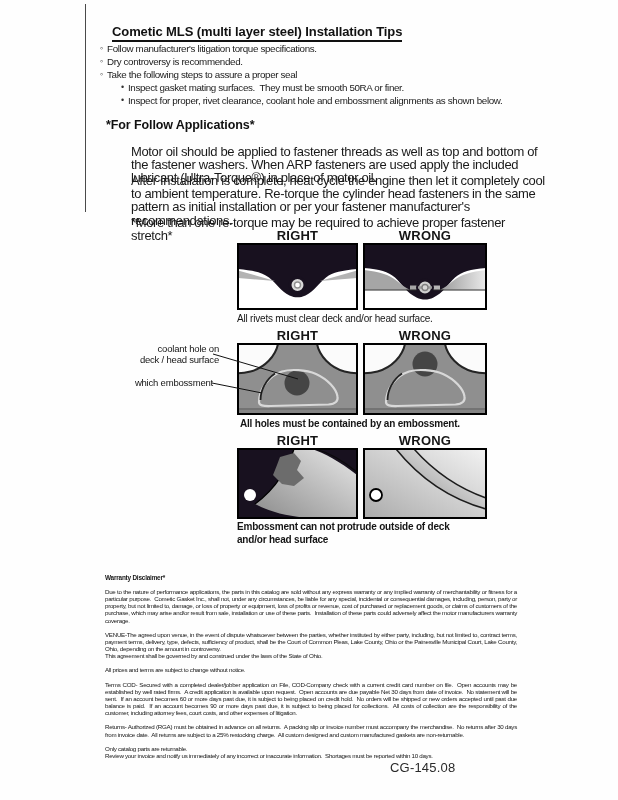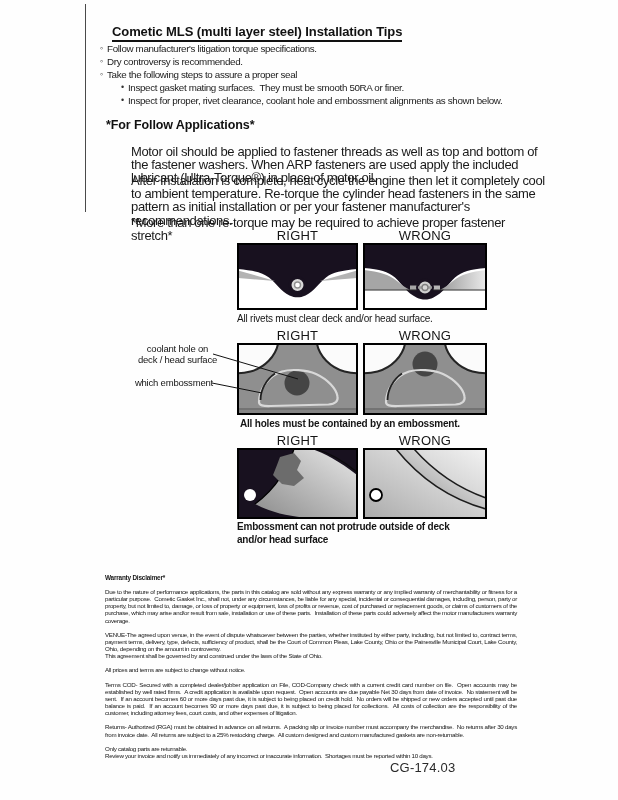--- a/index.html
+++ b/index.html
@@ -19,34 +19,34 @@
   .marker{width:7px;flex:0 0 7px;color:#333;}
   .marker.dot{font-size:9px;}
   .marker.circ{font-size:9px;}
   .diesel-heading{position:absolute;left:106px;top:118px;margin:0;font-size:12.5px;font-weight:bold;letter-spacing:-0.1px;color:#111;}
   .para{position:absolute;left:122px;width:416px;margin:9px;font-size:13px;letter-spacing:-0.35px;line-height:13.2px;white-space:pre-wrap;}
   .para.p1{top:136px;}
   .para.p2{top:165px;}
   .para.p3{top:207px;}
 
   .diagrams{position:absolute;left:237px;top:228px;width:250px;}
-  .lblrow{display:flex;gap:5px;line-height:15px;height:15px;}
+  .lblrow{display:flex;gap:5px;line-height:15px;height:15px;font-weight:bold;}
   .lblrow .lbl{font-size:13px;letter-spacing:0.2px;color:#151515;text-align:center;}
   .lbl.w1{width:121px;}
   .lbl.w2{width:124px;}
   .boxrow{display:flex;gap:5px;}
   .boxrow svg{display:block;}
   .cap{font-size:10px;letter-spacing:-0.2px;line-height:13px;margin-top:2px;color:#151515;}
   .row2 .lblrow{margin-top:3px;}
   .row3 .lblrow{margin-top:3px;}
   .cap.c2{margin-left:3px;font-weight:bold;}
   .cap.c3{max-width:228px;line-height:12.5px;font-weight:bold;}
 
   .ann{position:absolute;font-size:9.5px;letter-spacing:-0.2px;line-height:10.5px;text-align:right;color:#151515;}
-  .ann.ann1{left:130px;top:344px;width:95px;text-align:center;}
+  .ann.ann1{left:124px;top:344px;width:95px;}
   .ann.ann2{left:103px;top:378px;width:110px;}
   .leaders{position:absolute;left:210px;top:346px;}
 
   .disclaimer{position:absolute;left:105px;top:574px;width:412px;color:#161616;}
   .dhead{font-size:6.4px;font-weight:bold;letter-spacing:-0.2px;}
   .dp{margin:0;font-size:6.2px;letter-spacing:-0.28px;line-height:7.15px;text-align:justify;white-space:pre-wrap;}
   .dp.gap{margin-top:7px;}
 
   .footer-code{position:absolute;left:390px;top:760px;font-size:13px;letter-spacing:0.2px;color:#2a2a2a;}
 </style>
@@ -221,15 +221,15 @@
     <p class="dp gap">Due to the nature of performance applications, the parts in this catalog are sold without any express warranty or any implied warranty of merchantability or fitness for a particular purpose.  Cometic Gasket Inc., shall not, under any circumstances, be liable for any special, incidental or consequential damages, including, person, party or property, but not limited to, damage, or loss of property or equipment, loss of profits or revenue, cost of purchased or replacement goods, or claims of customers of the purchase, which may arise and/or result from sale, installation or use of these parts.  Installation of these parts could adversely affect the motor manufacturers warranty coverage.</p>
     <p class="dp gap">VENUE-The agreed upon venue, in the event of dispute whatsoever between the parties, whether instituted by either party, including, but not limited to, contract terms, payment terms, delivery, type, defects, sufficiency of product, shall be the Court of Common Pleas, Lake County, Ohio or the Painesville Municipal Court, Lake County, Ohio, depending on the amount in controversy.</p>
     <p class="dp">This agreement shall be governed by and construed under the laws of the State of Ohio.</p>
     <p class="dp gap">All prices and terms are subject to change without notice.</p>
     <p class="dp gap">Terms COD- Secured with a completed dealer/jobber application on File, COD-Company check with a current credit card number on file.  Open accounts may be established by well rated firms.  A credit application is available upon request.  Open accounts are due payable Net 30 days from date of invoice.  No statement will be sent.  If an account becomes 60 or more days past due, it is subject to being placed on credit hold.  No orders will be shipped or new orders accepted until past due balance is paid.  If an account becomes 90 or more days past due, it is subject to being placed for collections.  All costs of collection are the responsibility of the customer, including attorney fees, court costs, and other expenses of litigation.</p>
     <p class="dp gap">Returns- Authorized (RGA) must be obtained in advance on all returns.  A packing slip or invoice number must accompany the merchandise.  No returns after 30 days from invoice date.  All returns are subject to a 25% restocking charge.  All custom designed and custom manufactured gaskets are non-returnable.</p>
     <p class="dp gap">Only catalog parts are returnable.</p>
     <p class="dp">Review your invoice and notify us immediately of any incorrect or inaccurate information.  Shortages must be reported within 10 days.</p>
   </div>
 
-  <div class="footer-code">CG-174.03</div>
+  <div class="footer-code">CG-145.08</div>
 
 </div>
 
 </body></html>

